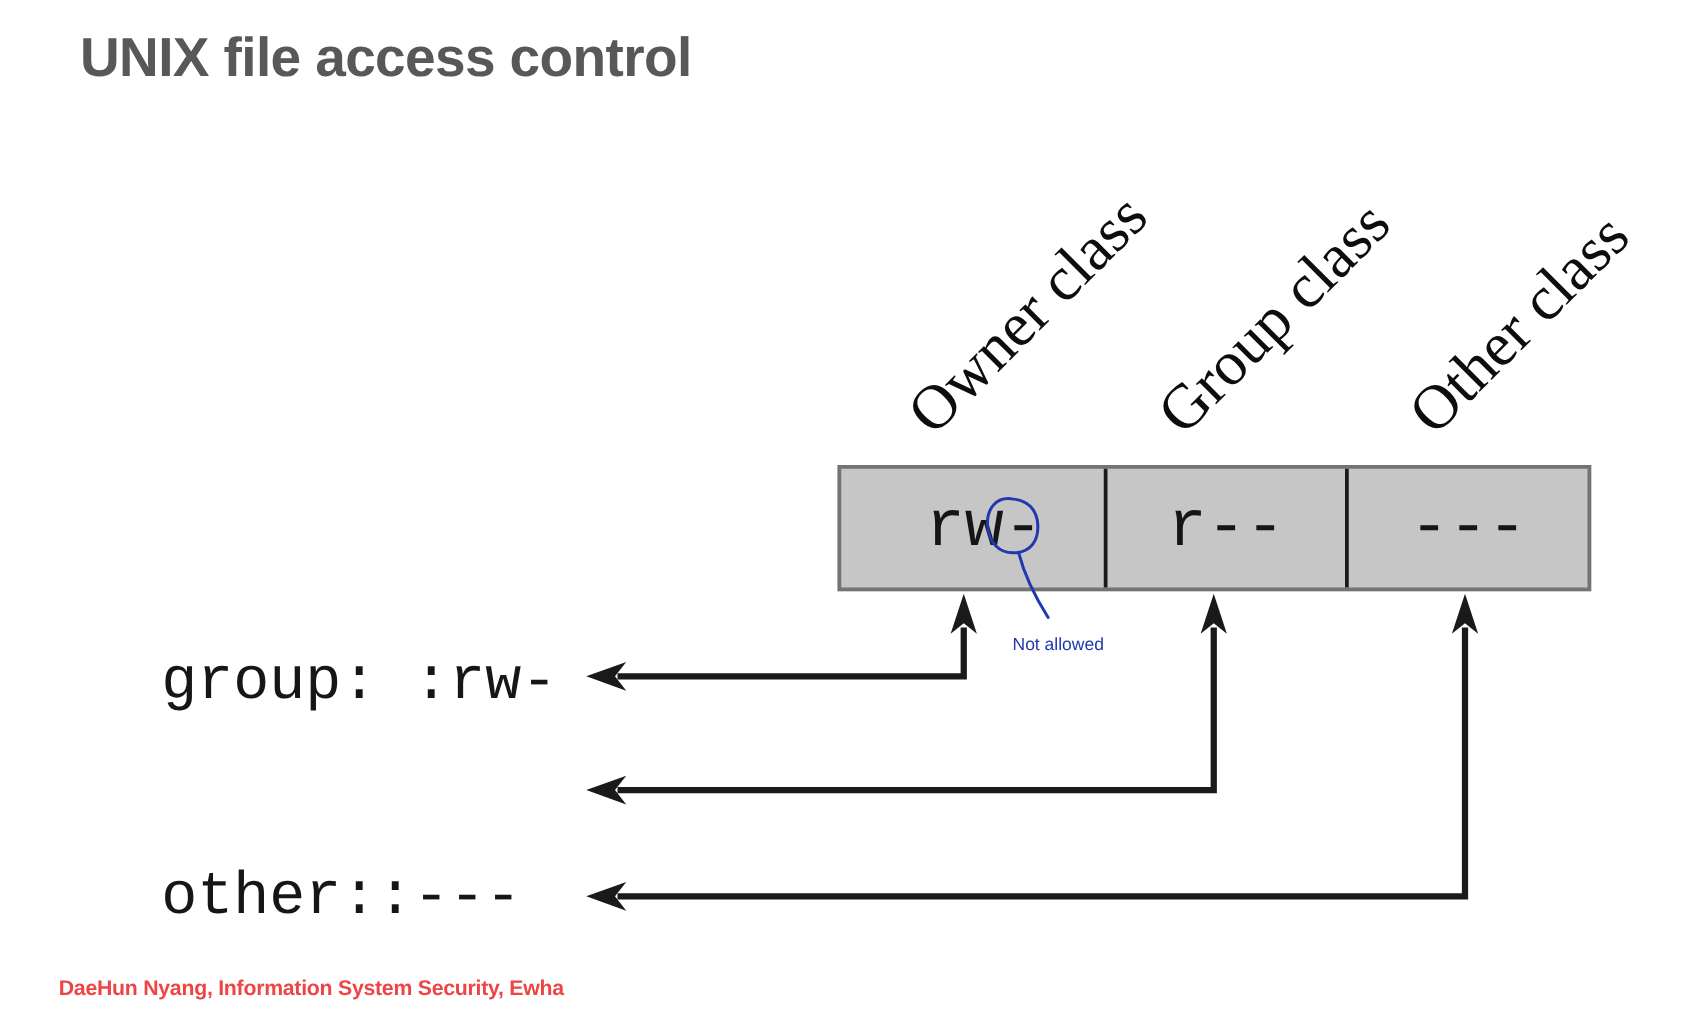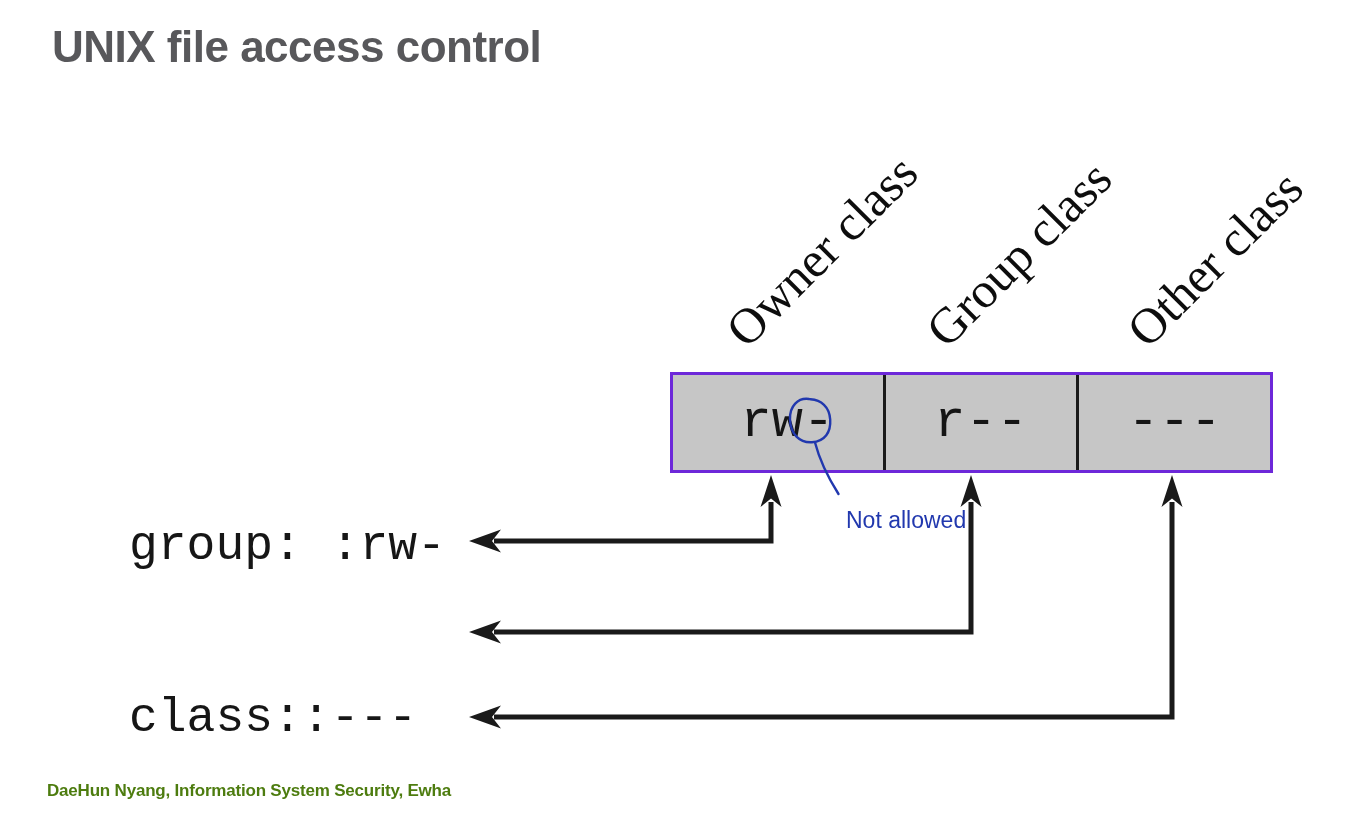--- a/index.html
+++ b/index.html
@@ -10,38 +10,38 @@
   .slide {
     position: relative;
     width: 1348px;
     height: 820px;
     background: #ffffff;
     overflow: hidden;
     font-family: "Liberation Sans", sans-serif;
   }
   .slide-title {
     position: absolute;
-    left: 52px;
+    left: 64px;
     top: 22px;
     font-size: 44px;
     font-weight: bold;
     letter-spacing: -0.5px;
     color: #58585b;
     white-space: nowrap;
   }
   
   .perm-row {
     position: absolute;
     left: 670px;
     top: 372px;
     width: 603px;
     height: 101px;
     box-sizing: border-box;
     background: #c6c6c6;
-    border: 3px solid #6d28d9;
+    border: 3px solid #737373;
     display: flex;
     padding-left: 19px;
   }
   .perm-cell {
     flex: 1 1 0;
     box-sizing: border-box;
     border-right: 3px solid #1a1a1a;
     display: flex;
     align-items: center;
     justify-content: center;
@@ -76,42 +76,42 @@
     font-size: 48px;
     color: #161616;
     white-space: pre;
   }
   .acl-entry.user  { top: 516px; }
   .acl-entry.group { top: 604px; }
   .acl-entry.other { top: 688px; }
   
   .not-allowed {
     position: absolute;
-    left: 846px;
+    left: 810px;
     top: 507px;
-    font-size: 23px;
+    font-size: 14px;
     color: #2138ae;
     white-space: nowrap;
   }
   .overlay-svg {
     position: absolute;
     left: 0;
     top: 0;
     width: 1348px;
     height: 820px;
     pointer-events: none;
   }
   .slide-footer {
     position: absolute;
     left: 47px;
     top: 781px;
     font-size: 17px;
     font-weight: bold;
     letter-spacing: -0.2px;
-    color: #4d7c0f;
+    color: #ef4444;
     white-space: nowrap;
   }
 </style>
 </head>
 <body>
 
 <div class="slide">
 
   <div class="slide-title">UNIX file access control</div>
 
@@ -119,21 +119,21 @@
   <div class="class-label group">Group class</div>
   <div class="class-label other">Other class</div>
 
   <div class="perm-row">
     <div class="perm-cell">rw-</div>
     <div class="perm-cell">r--</div>
     <div class="perm-cell">---</div>
   </div>
 
   <div class="acl-entry user">group: :rw-</div>
-  <div class="acl-entry other">class::---</div>
+  <div class="acl-entry other">other::---</div>
 
   <div class="not-allowed">Not allowed</div>
 
   <svg class="overlay-svg" viewBox="0 0 1348 820" xmlns="http://www.w3.org/2000/svg">
     <g stroke="#1a1a1a" stroke-width="5" fill="none">
       <path d="M 494 541 L 771 541 L 771 502"></path>
     </g>
     <path fill="#1a1a1a" stroke="none" d="M 771 475 L 760.5 507 L 771 498.5 L 781.5 507 Z"></path>
     <path fill="#1a1a1a" stroke="none" d="M 469 541 L 501 529.5 L 492 541 L 501 552.5 Z"></path>
 

